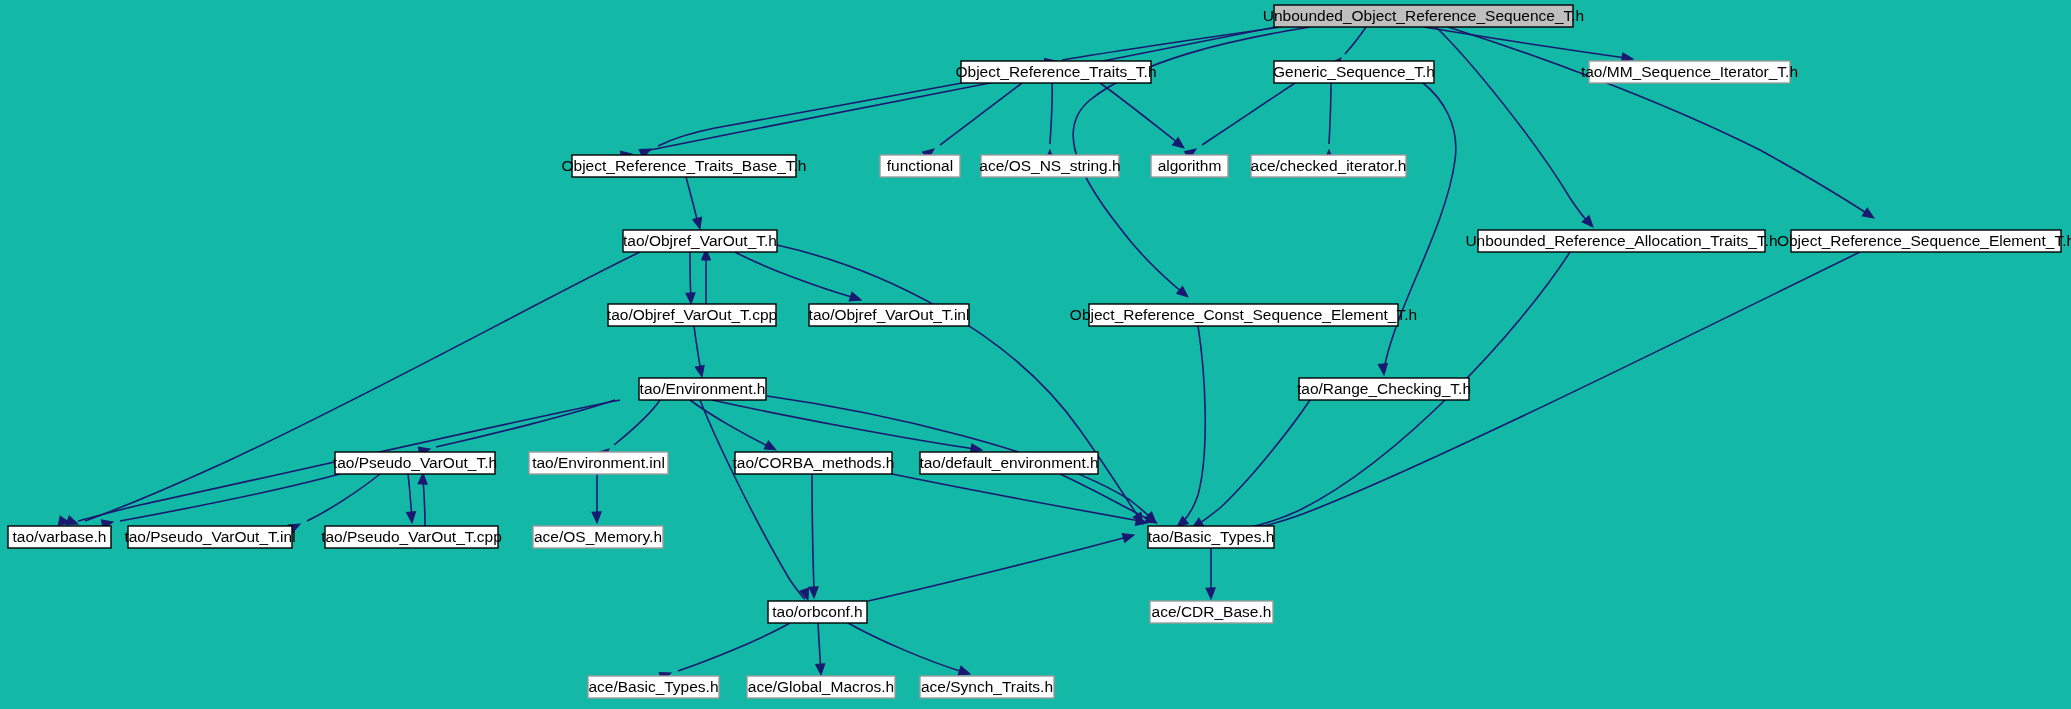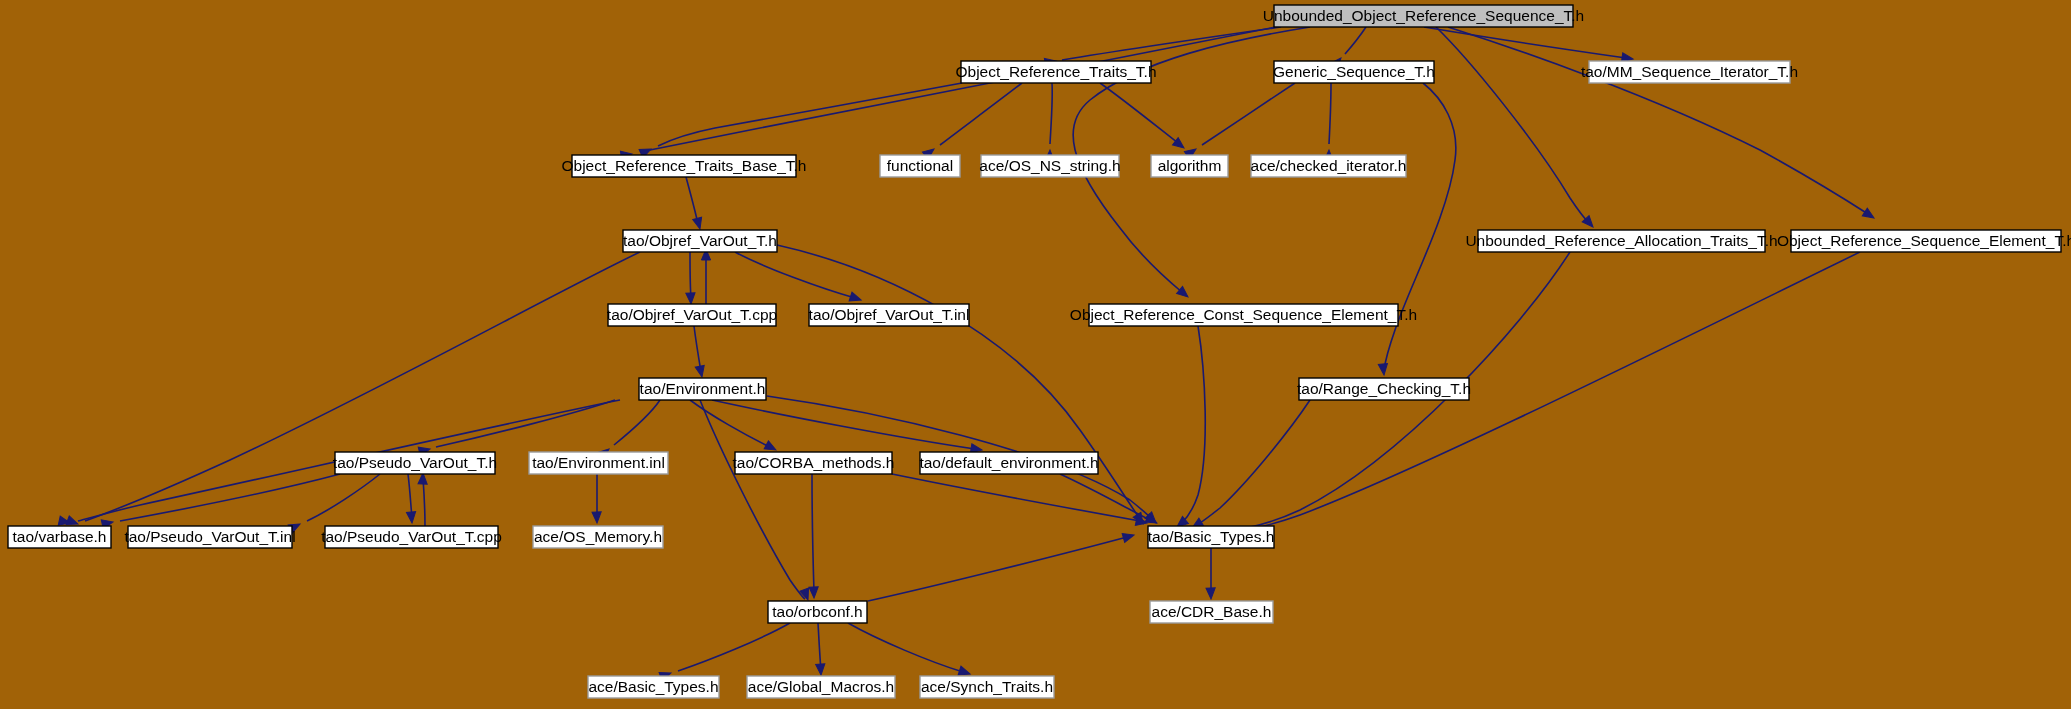--- a/index.html
+++ b/index.html
@@ -7,21 +7,21 @@
     padding: 0;
     background: #ffffff;
   }
   body {
     font-family: "Liberation Sans", sans-serif;
   }
   #graph-wrap {
     position: relative;
     width: 2071px;
     height: 709px;
-    background: #a16207;
+    background: #14b8a6;
     overflow: hidden;
   }
   svg#graph {
     display: block;
     width: 2071px;
     height: 709px;
   }
   .edge-path {
     fill: none;
     stroke: #191970;

